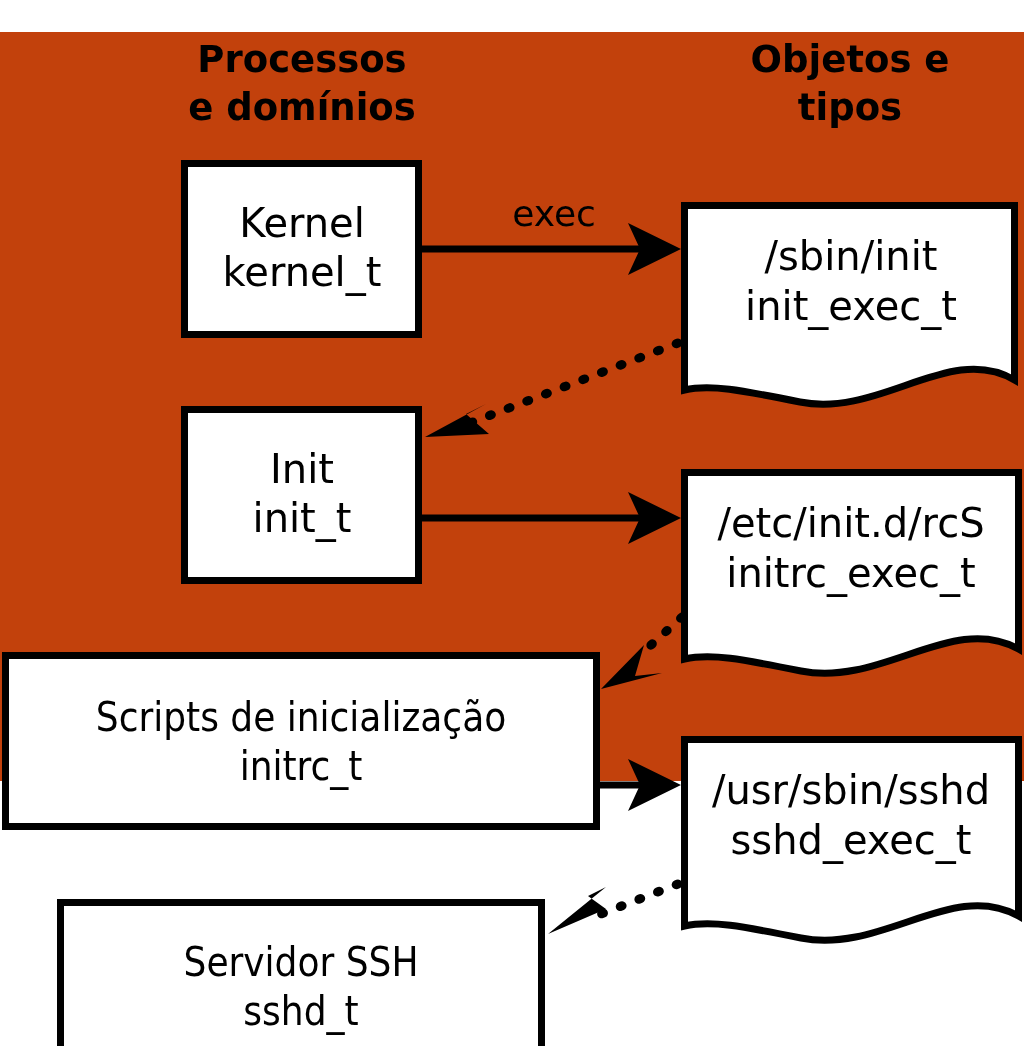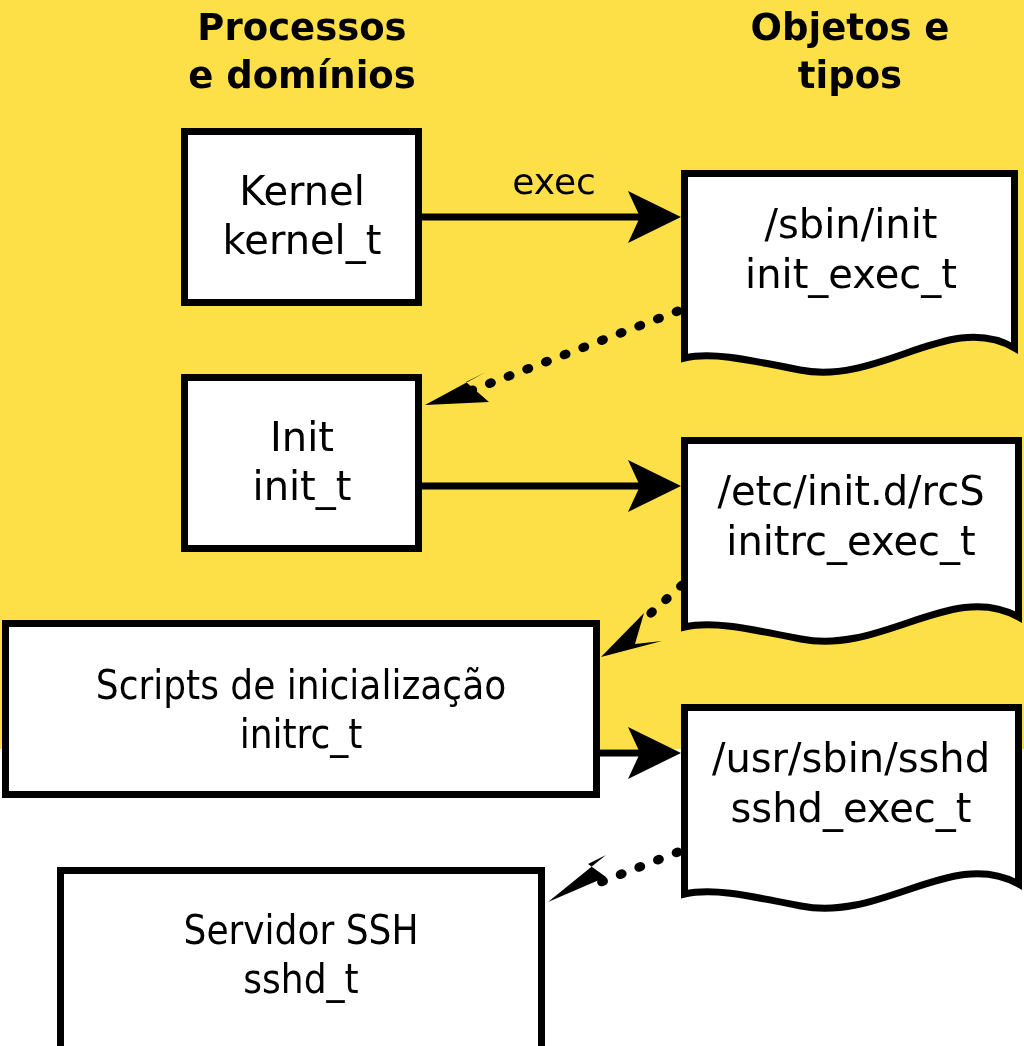--- a/index.html
+++ b/index.html
@@ -10,21 +10,22 @@
   body {
     width: 1024px;
     height: 1046px;
     overflow: hidden;
     font-family: "DejaVu Sans", sans-serif;
   }
   #diagram-root {
     position: relative;
     width: 1024px;
     height: 749px;
-    background: #fde047;
+    background: #c2410c;
+    margin-top: 32px;
   }
   svg#diagram-svg {
     display: block;
     width: 1024px;
     height: 1046px;
   }
   .col-header {
     font-family: "DejaVu Sans", sans-serif;
     font-weight: bold;
     font-size: 37px;

